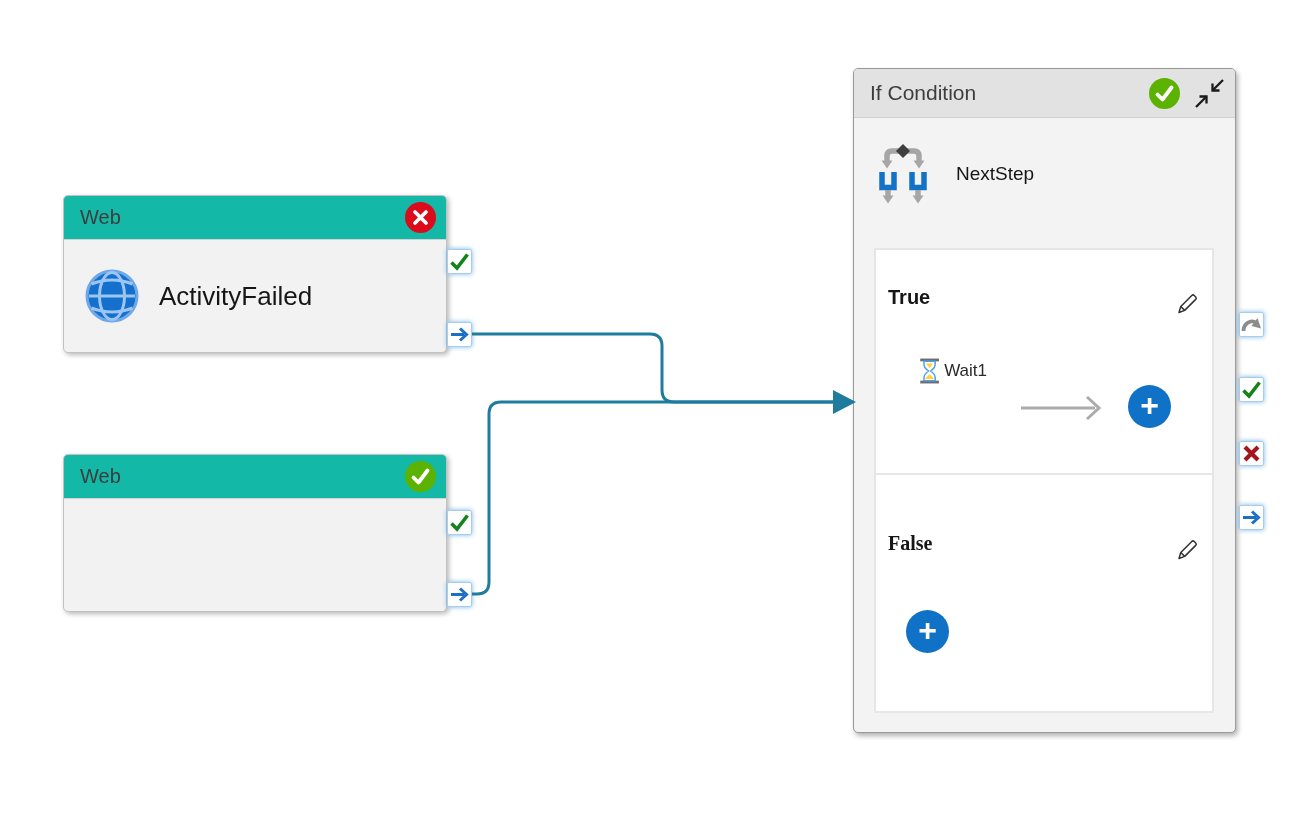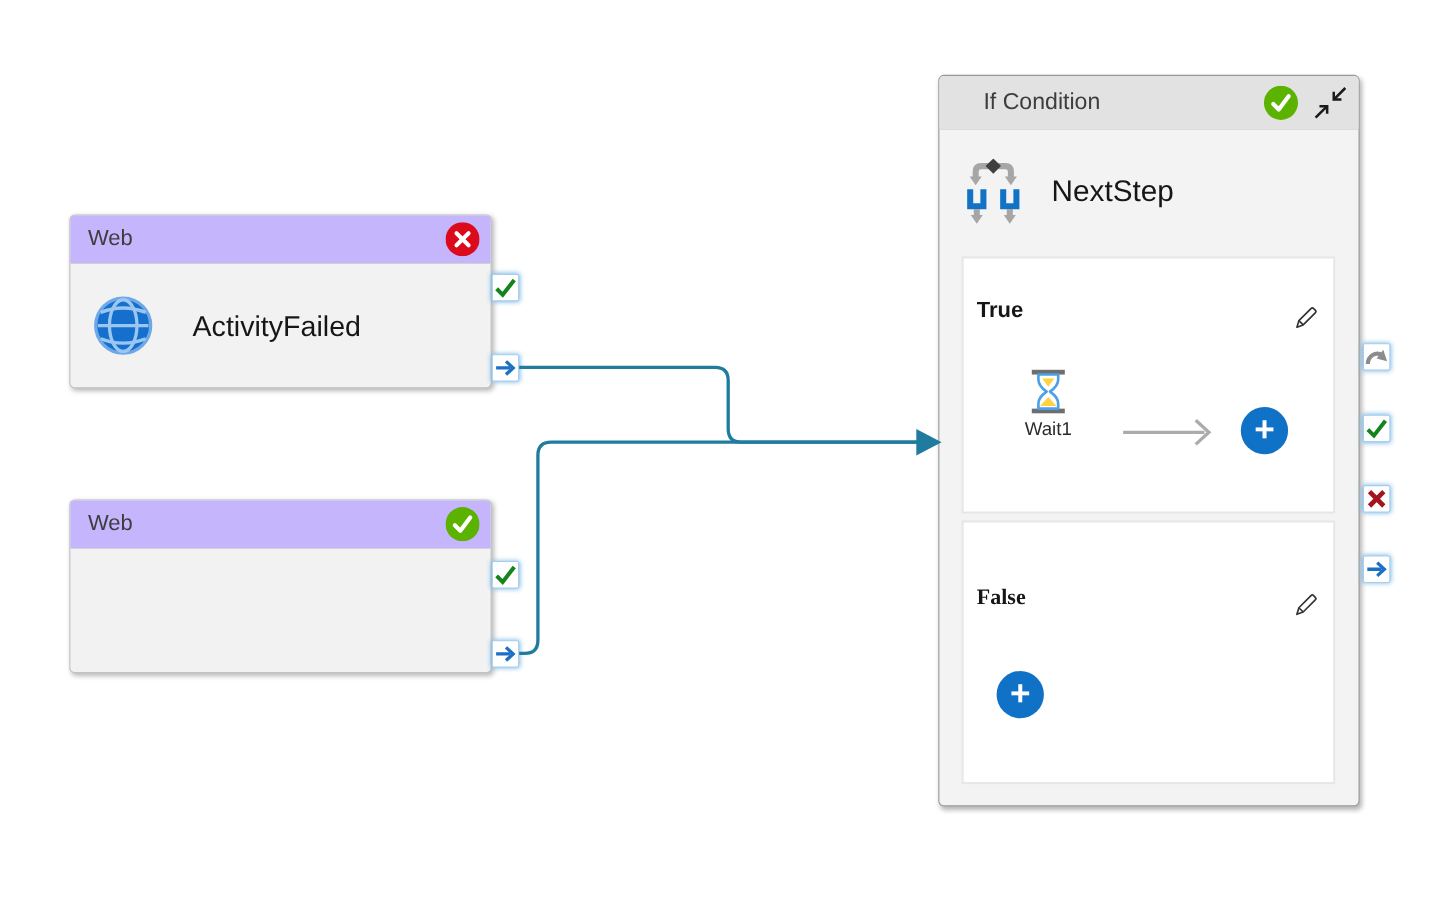--- a/index.html
+++ b/index.html
@@ -18,31 +18,31 @@
     width: 384px; height: 158px;
     background: #f2f2f2;
     border: 1px solid #c2c2c2;
     border-radius: 5px;
     box-shadow: 2px 2px 5px rgba(0,0,0,0.28);
   }
   #node-failed    { left: 63px; top: 195px; }
   #node-succeeded { left: 63px; top: 454px; }
   .activity-header {
     height: 44px;
-    background: #c4b5fd;
+    background: #14b8a6;
     border-bottom: 1px solid #d2d2d2;
     border-radius: 4px 4px 0 0;
     display: flex; align-items: center;
     padding: 0 10px 0 16px;
   }
   .activity-type { flex: 1; font-size: 20px; color: #3d3d3d; }
   .activity-body {
     height: 112px;
     display: flex; align-items: center;
-    padding-left: 21px; gap: 36px;
+    padding-left: 21px; gap: 20px;
   }
   .activity-name { font-size: 26px; color: #161616; }
 
   
   .if-box {
     position: absolute;
     left: 853px; top: 68px;
     width: 383px; height: 665px;
     background: #f3f3f3;
     border: 1px solid #999999;
@@ -50,47 +50,47 @@
     box-shadow: 2px 3px 5px rgba(0,0,0,0.30);
   }
   .if-header {
     height: 49px;
     background: #e2e2e2;
     border-bottom: 1px solid #d0d0d0;
     border-radius: 4px 4px 0 0;
     display: flex; align-items: center;
     padding: 0 10px 0 16px; gap: 14px;
   }
-  .if-type { flex: 1; font-size: 21px; color: #3d3d3d; margin-left: 24px; }
+  .if-type { flex: 1; font-size: 21px; color: #3d3d3d; }
   .if-title-row {
     height: 112px;
     display: flex; align-items: center;
     padding-left: 24px; gap: 28px;
   }
-  .if-name { font-size: 27px; color: #161616; }
+  .if-name { font-size: 19px; color: #161616; }
 
   .branch-panel {
     position: absolute;
     left: 20px; width: 340px;
     background: #ffffff;
     border: 2px solid #e6e6e6;
   }
-  #panel-true  { top: 164px; height: 234px; }
+  #panel-true  { top: 179px; height: 234px; }
   #panel-false { top: 404px; height: 240px; }
   .branch-label { position: absolute; left: 12px; font-size: 20px; font-weight: 700; color: #161616; }
   #panel-true  .branch-label { top: 36px; }
   #panel-false .branch-label { top: 57px; font-family: Liberation Serif, serif; }
   .pencil-btn { position: absolute; right: 11px; width: 27px; height: 27px; cursor: pointer; }
   #panel-true  .pencil-btn { top: 40px; }
   #panel-false .pencil-btn { top: 61px; }
 
   .wait-activity {
     position: absolute; left: 43px; top: 101px;
     width: 68px;
-    display: flex; flex-direction: column; align-items: center; gap: 4px;
+    display: flex; flex-direction: row; align-items: center; gap: 4px;
     cursor: pointer;
   }
   .wait-name { font-size: 17px; color: #2a2a2a; }
 
   .plus-btn {
     position: absolute;
     width: 43px; height: 43px; border-radius: 50%;
     background: #1072C6; color: #ffffff;
     display: flex; align-items: center; justify-content: center;
     font-size: 32px; font-weight: 700; line-height: 1;

